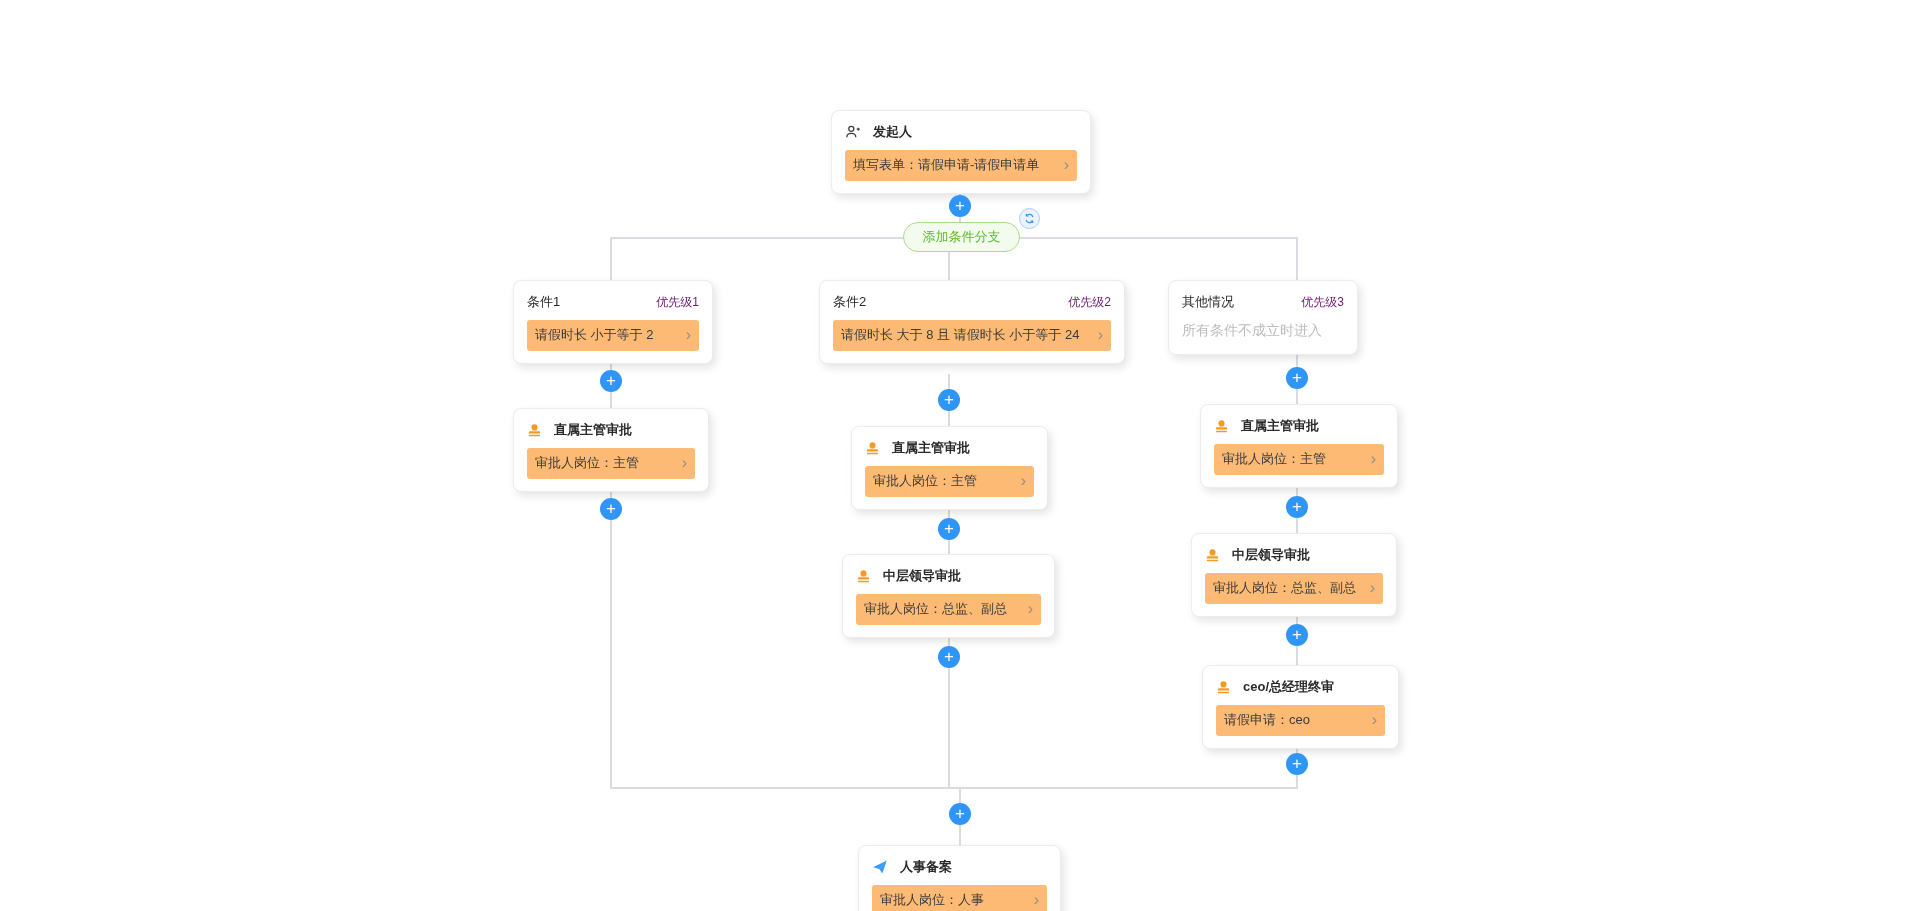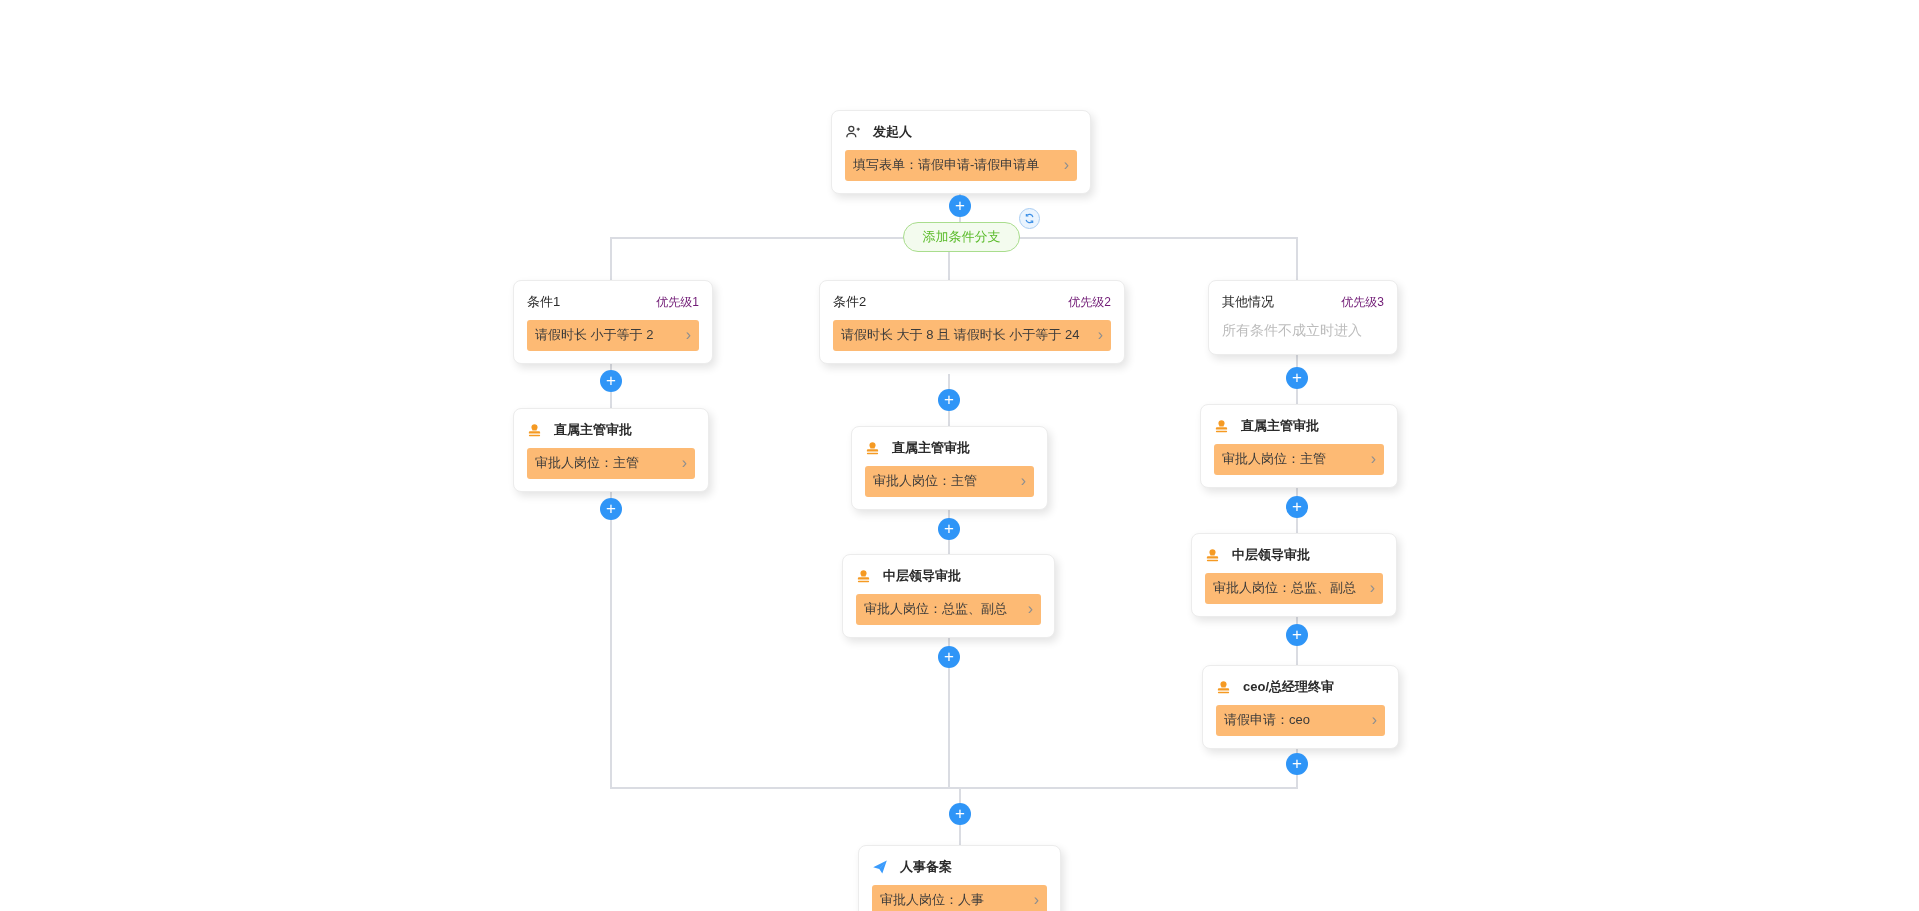--- a/index.html
+++ b/index.html
@@ -210,21 +210,21 @@
       <div class="nhead-sb">
         <span>条件2</span>
         <span class="prio">优先级2</span>
       </div>
       <div class="strip">
         <span style="max-width:248px;">请假时长 大于 8 且 请假时长 小于等于 24</span>
         <span class="chev"></span>
       </div>
     </div>
 
-    <div class="node" style="left:1208px; top:280px; width:190px;">
+    <div class="node" style="left:1168px; top:280px; width:190px;">
       <div class="nhead-sb">
         <span>其他情况</span>
         <span class="prio">优先级3</span>
       </div>
       <div class="grey-body">所有条件不成立时进入</div>
     </div>
 
     <div class="node" style="left:513px; top:408px; width:196px;">
       <div class="nhead">
         <span class="icn">

